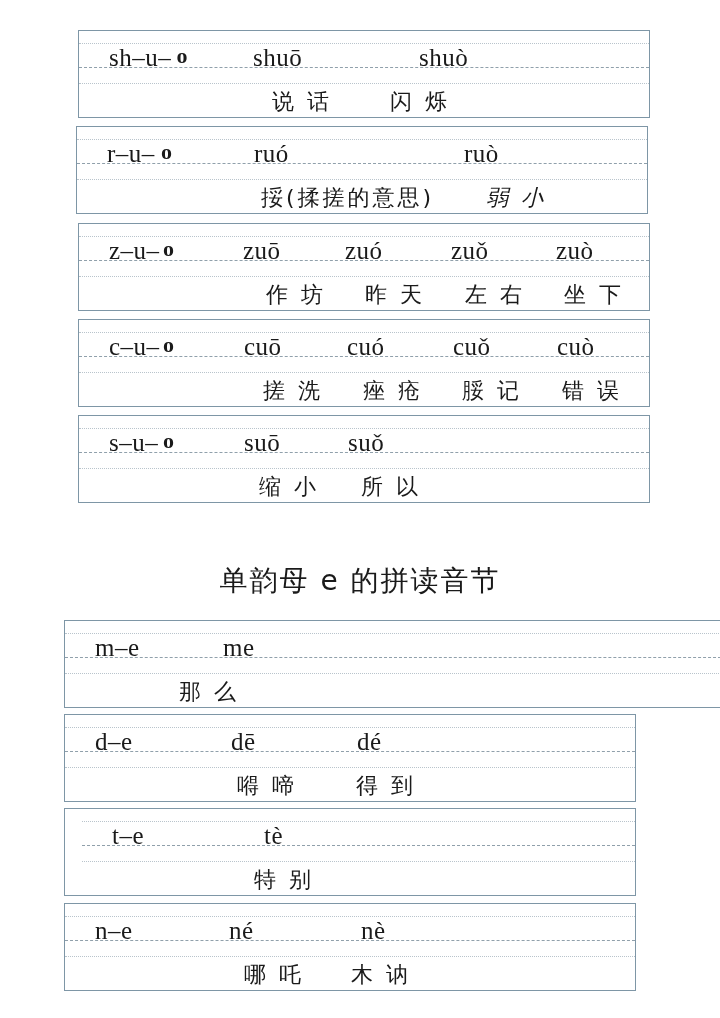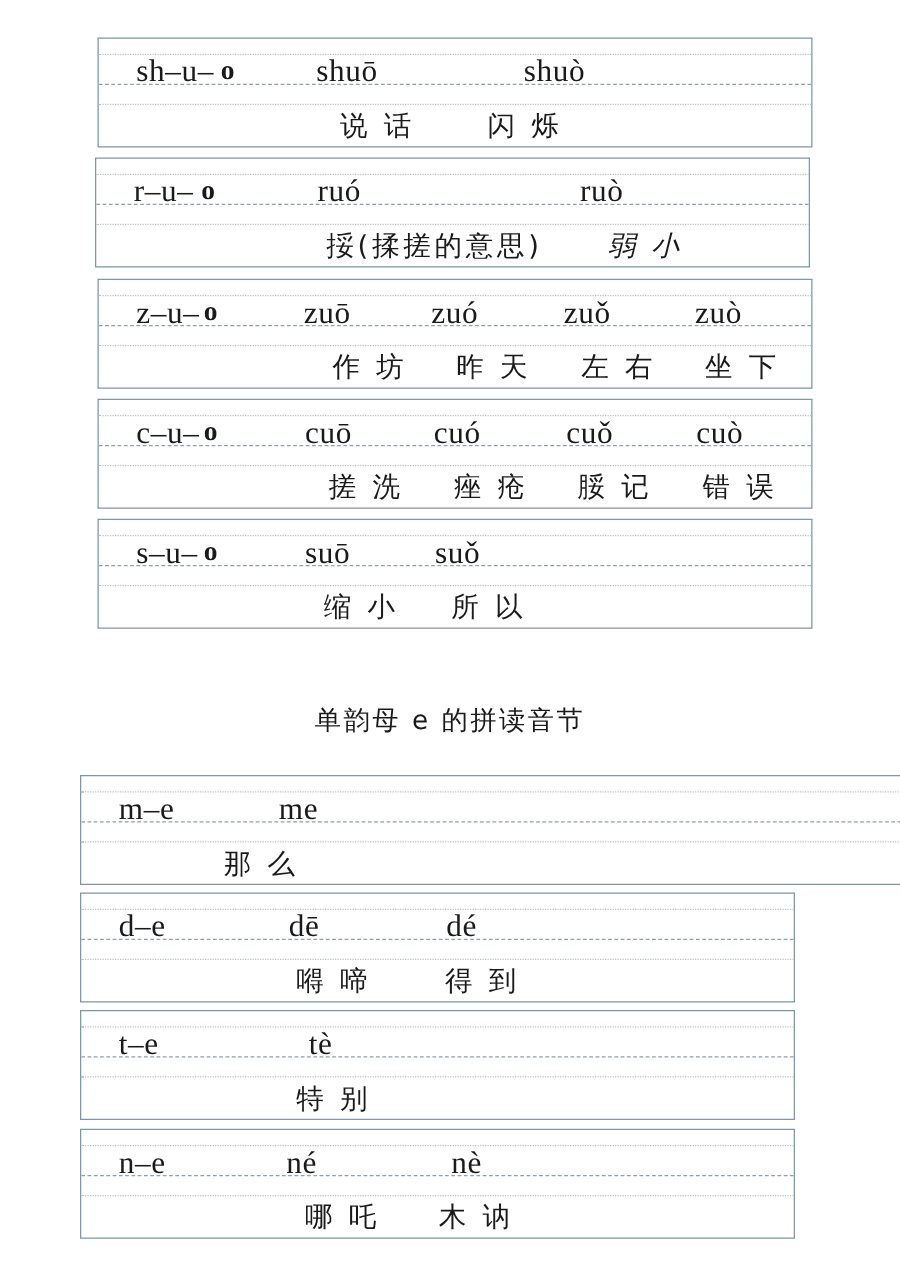--- a/index.html
+++ b/index.html
@@ -82,21 +82,21 @@
     font-family: "DejaVu Sans", "Liberation Sans", sans-serif;
     letter-spacing: 3px;
   }
 
   
   .section-title {
     position: absolute;
     left: 0;
     right: 0;
     text-align: center;
-    font-size: 21px;
+    font-size: 28px;
     color: #1a1a1a;
     font-family: "DejaVu Sans", "Liberation Sans", sans-serif;
     letter-spacing: 2px;
     white-space: nowrap;
   }
 </style>
 </head>
 <body>
 
 <div class="page">
@@ -218,21 +218,21 @@
             <span class="seg initial" style="position: absolute; left: 30px;">d–e</span>
             <span class="seg" style="position: absolute; left: 166px;">dē</span>
             <span class="seg" style="position: absolute; left: 292px;">dé</span>
           </div>
           <div class="hanzi-row" style="top: 60px;">
             <span style="position: absolute; left: 172px;">嘚 啼</span>
             <span style="position: absolute; left: 291px;">得 到</span>
           </div>
         </div>
       </div>
-      <div class="block" style="left: 64px; top: 808px; width: 572px; height: 88px;">
+      <div class="block" style="left: 64px; top: 808px; width: 572px; height: 88px; padding-left: 17px;">
         <div class="inner">
           <div class="guide " style="top: 12px;"></div>
           <div class="guide solidish" style="top: 36px;"></div>
           <div class="guide " style="top: 52px;"></div>
           <div class="pinyin-row" style="top: 14px;">
             <span class="seg initial" style="position: absolute; left: 30px;">t–e</span>
             <span class="seg" style="position: absolute; left: 170px; margin-left: 12px;">tè</span>
           </div>
           <div class="hanzi-row" style="top: 60px;">
             <span style="position: absolute; left: 172px;">特 别</span>

